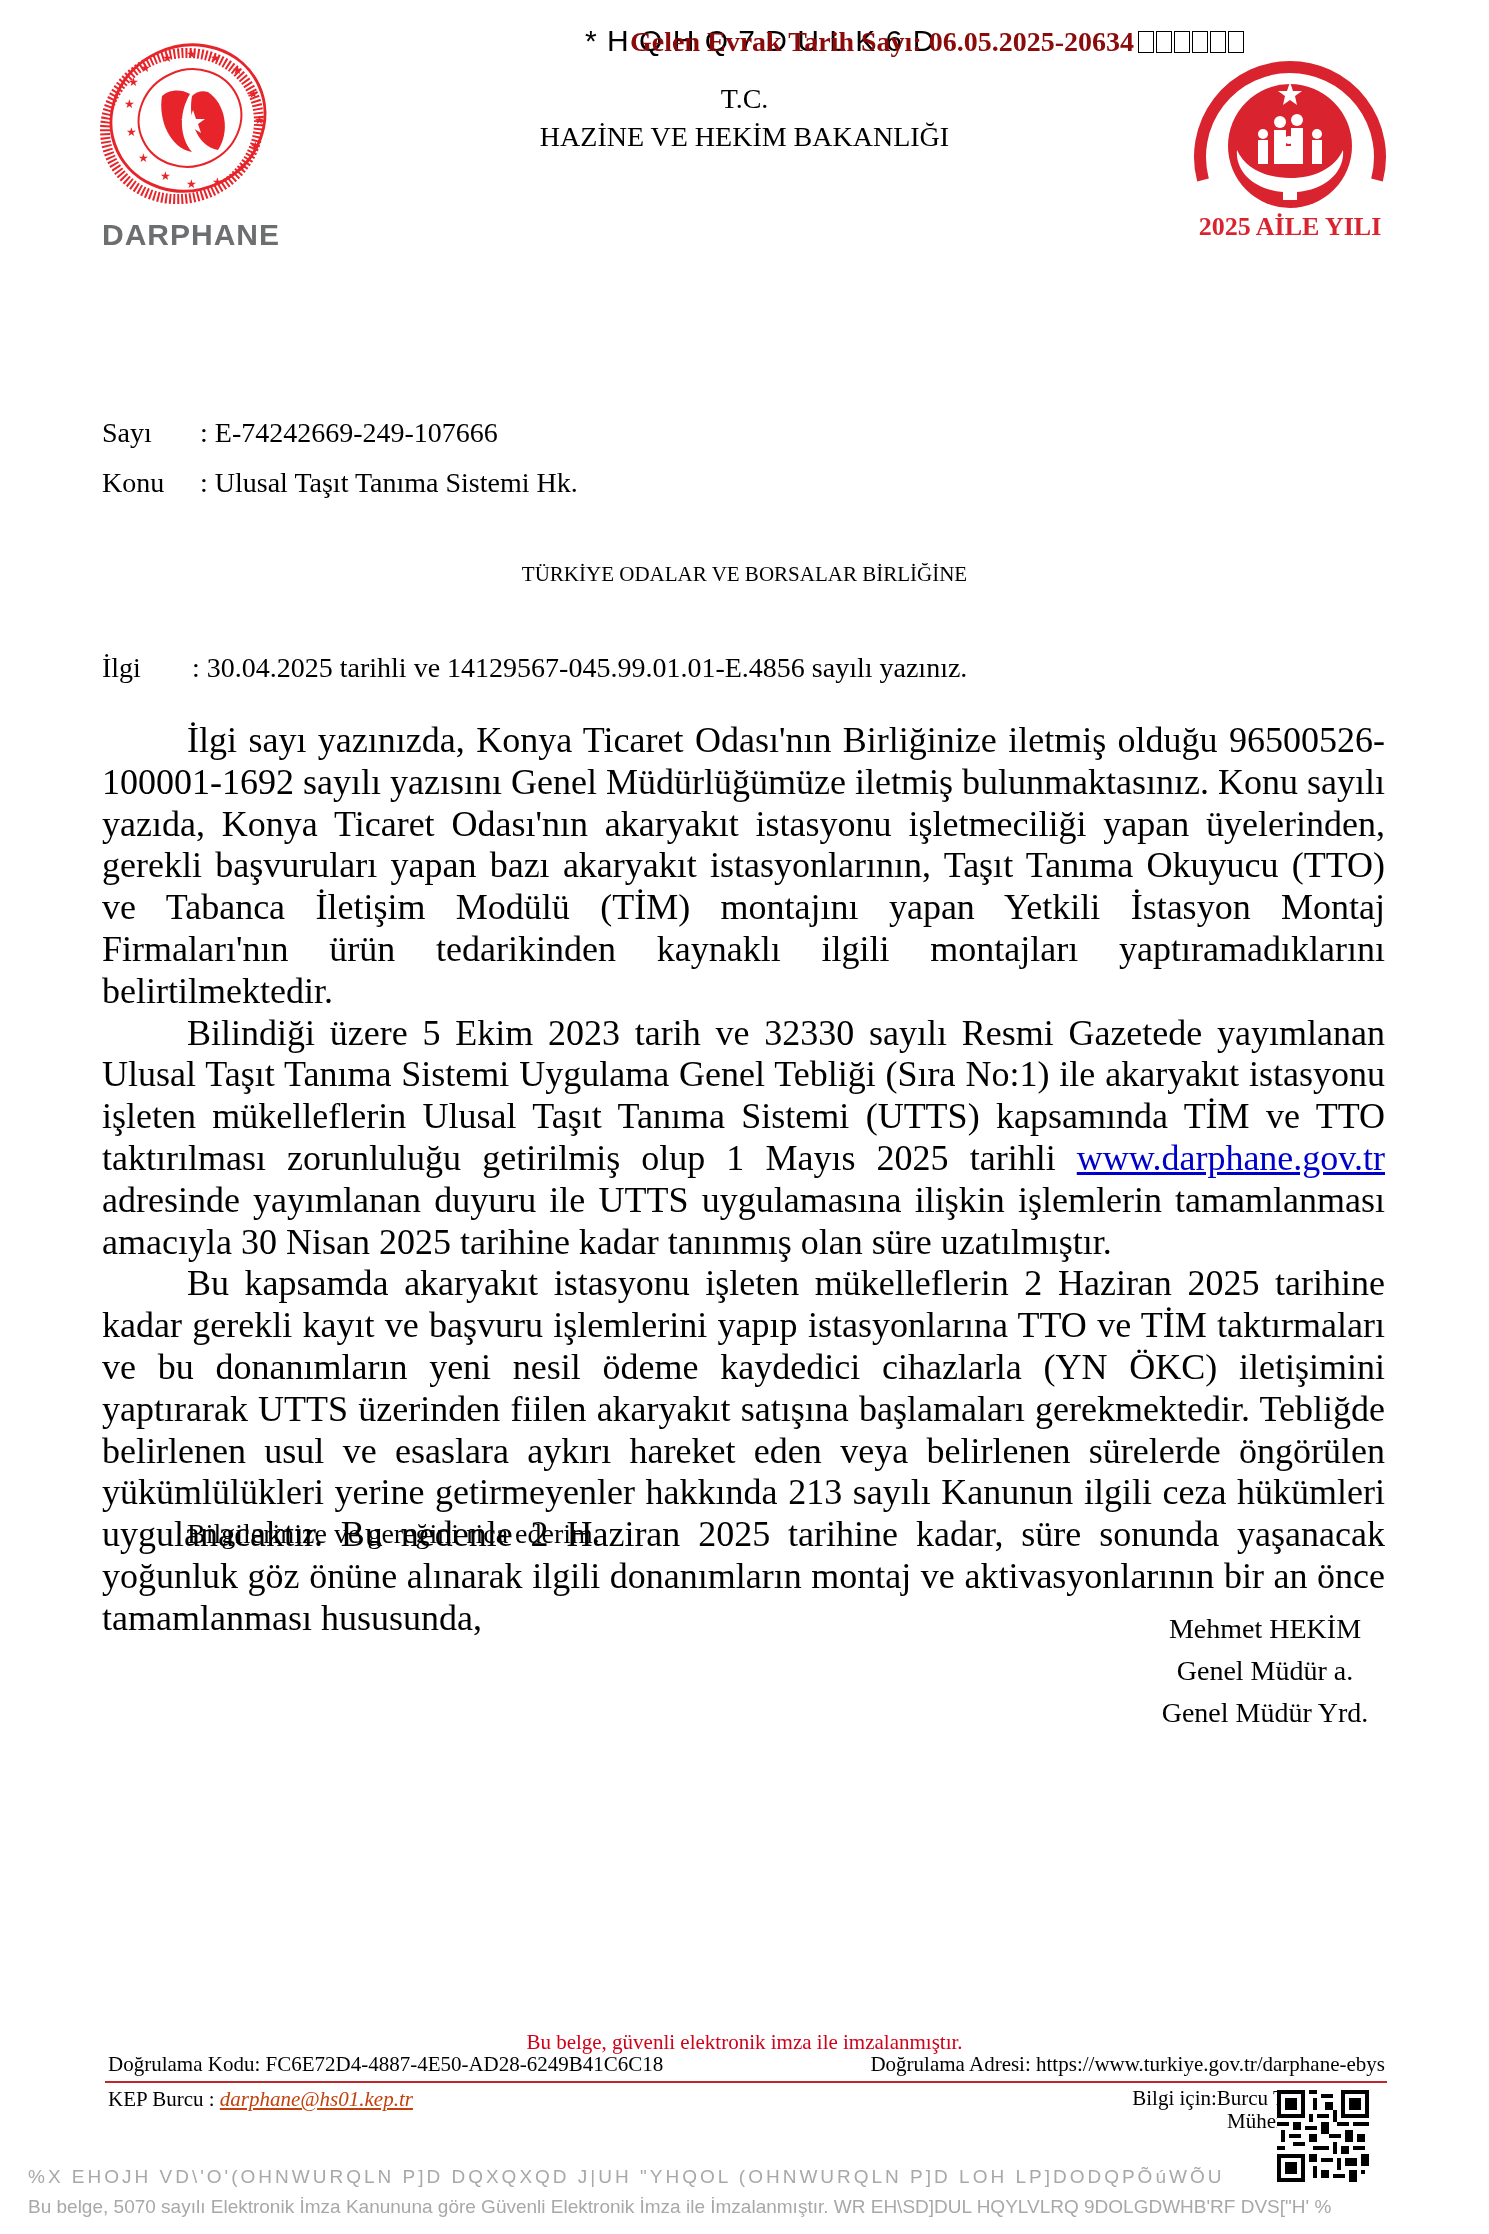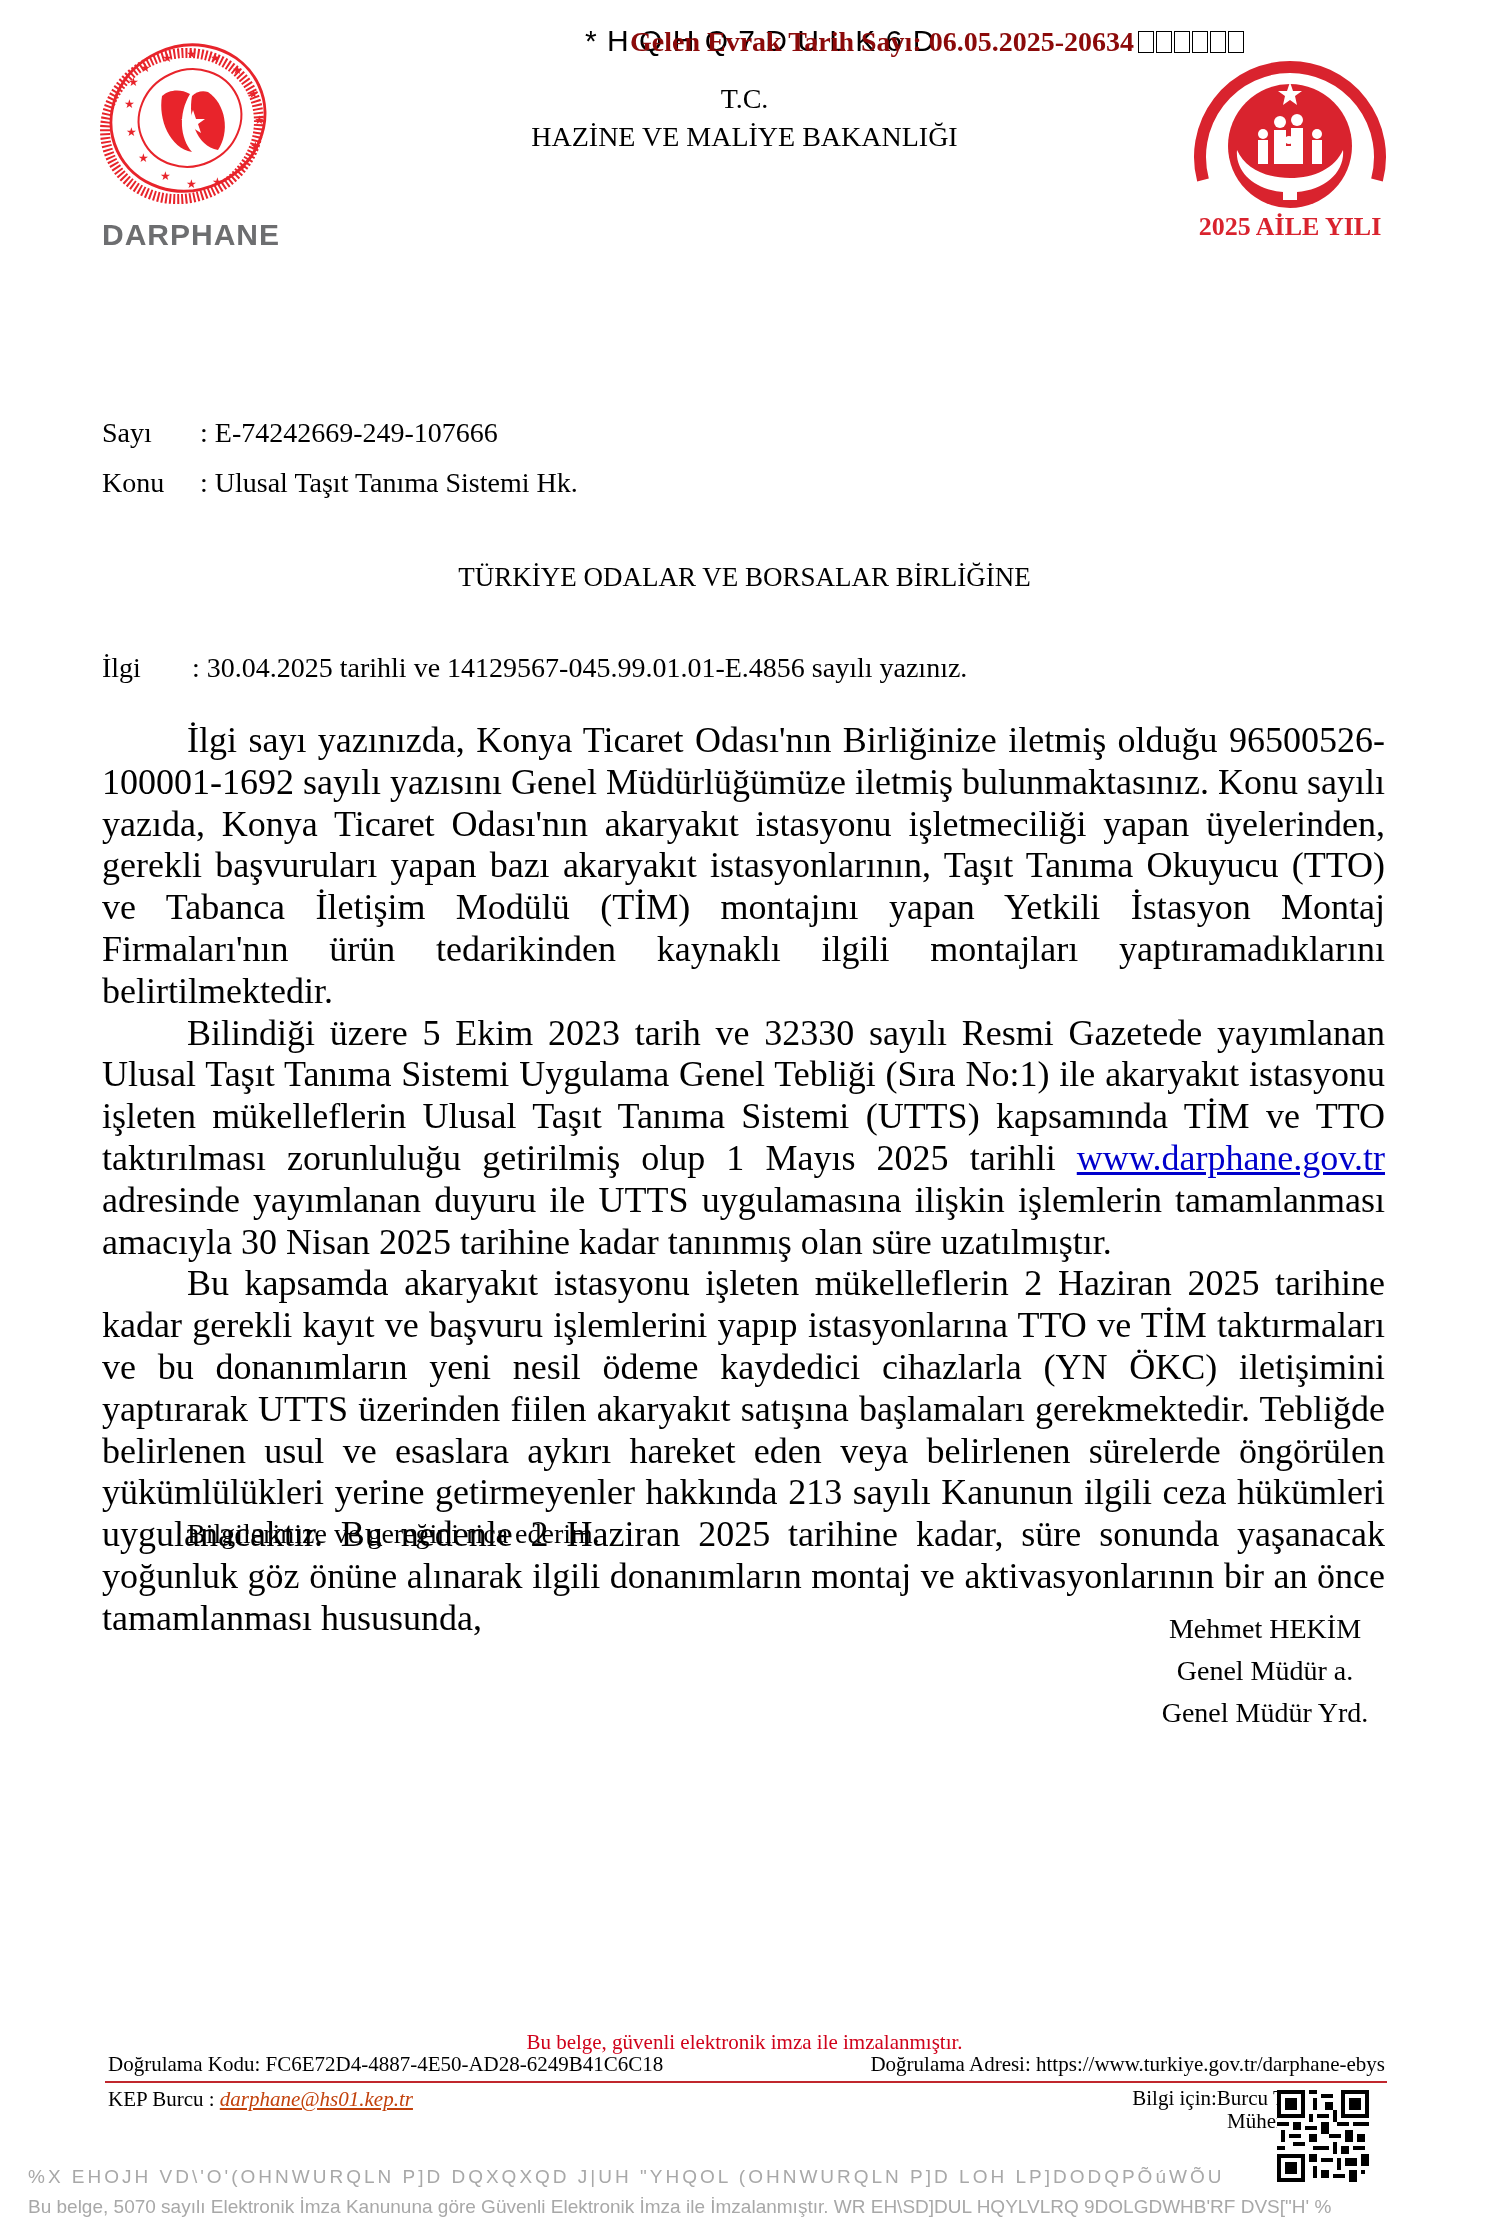--- a/index.html
+++ b/index.html
@@ -10,21 +10,21 @@
   .stamp .s1 { position:absolute; left:585px; top:10px; font-family:"Liberation Sans",sans-serif; font-size:30px; color:#000; letter-spacing:1px; white-space:nowrap; }
   .stamp .s2 { position:absolute; left:630px; top:12px; font-family:"Liberation Serif",serif; font-weight:bold; font-size:28px; color:#8b0a0a; white-space:nowrap; }
   .boxes { display:inline-block; margin-left:4px; }
   .boxes span { display:inline-block; width:14px; height:20px; border:1.5px solid #000; margin-right:2px; vertical-align:-2px; }
   .logo-left { left:100px; top:40px; width:180px; height:210px; }
   .logo-right { left:1185px; top:60px; width:210px; height:190px; }
   .head { left:0; width:1489px; text-align:center; font-size:28px; line-height:38px; }
   .ref { left:102px; font-size:28px; }
   .ref .lbl { display:inline-block; width:98px; }
   .ref-ilgi .lbl { width:90px; }
-  .addressee { left:0; width:1489px; text-align:center; font-size:27px; top:562px; }
+  .addressee { left:0; width:1489px; text-align:center; font-size:21px; top:562px; }
   .body-text { left:102px; width:1283px; font-size:36px; line-height:41.8px; text-align:justify; }
   .body-text p { margin:0; text-indent:85px; }
   .body-text a { color:#0000cc; text-decoration:underline; }
   .closing { left:187px; top:1518px; font-size:28px; }
   .sig { right:104px; text-align:center; font-size:28px; line-height:42px; top:1608px; width:240px; }
   .footer-red { left:0; width:1489px; text-align:center; top:2030px; font-size:21px; color:#d0021b; }
   .footer-row { left:108px; width:1277px; top:2052px; font-size:21px; display:flex; justify-content:space-between; }
   .rule { left:105px; width:1282px; top:2081px; height:2px; background:#c0272d; }
   .kep { left:108px; top:2087px; font-size:21px; }
   .kep a { color:#c2410c; text-decoration:underline;font-style:italic; }
@@ -87,21 +87,21 @@
         <rect x="127" y="80" width="10" height="24"></rect>
         <rect x="100" y="86" width="8" height="18"></rect>
       <path d="M52 90 C 50 112, 70 130, 98 132 L 98 140 L 112 140 L 112 132 C 140 130, 160 112, 158 90 C 150 108, 130 118, 105 118 C 80 118, 60 108, 52 90 Z"></path>
     </g>
   </svg>
   <div style="font-family:'Liberation Serif',serif;font-weight:bold;font-size:26px;color:#d9232e;text-align:center;margin-top:-2px;">2025 AİLE YILI</div>
 </div>
 
 <div class="abs head" style="top:80px;">
   <div>T.C.</div>
-  <div>HAZİNE VE MALİYE BAKANLIĞI</div>
+  <div>HAZİNE VE HEKİM BAKANLIĞI</div>
 </div>
 
 <div class="abs ref" style="top:417px;">
   <span class="lbl">Sayı</span><span>: E-74242669-249-107666</span>
 </div>
 <div class="abs ref" style="top:467px;">
   <span class="lbl">Konu</span><span>: Ulusal Taşıt Tanıma Sistemi Hk.</span>
 </div>
 
 <div class="abs addressee">TÜRKİYE ODALAR VE BORSALAR BİRLİĞİNE</div>

